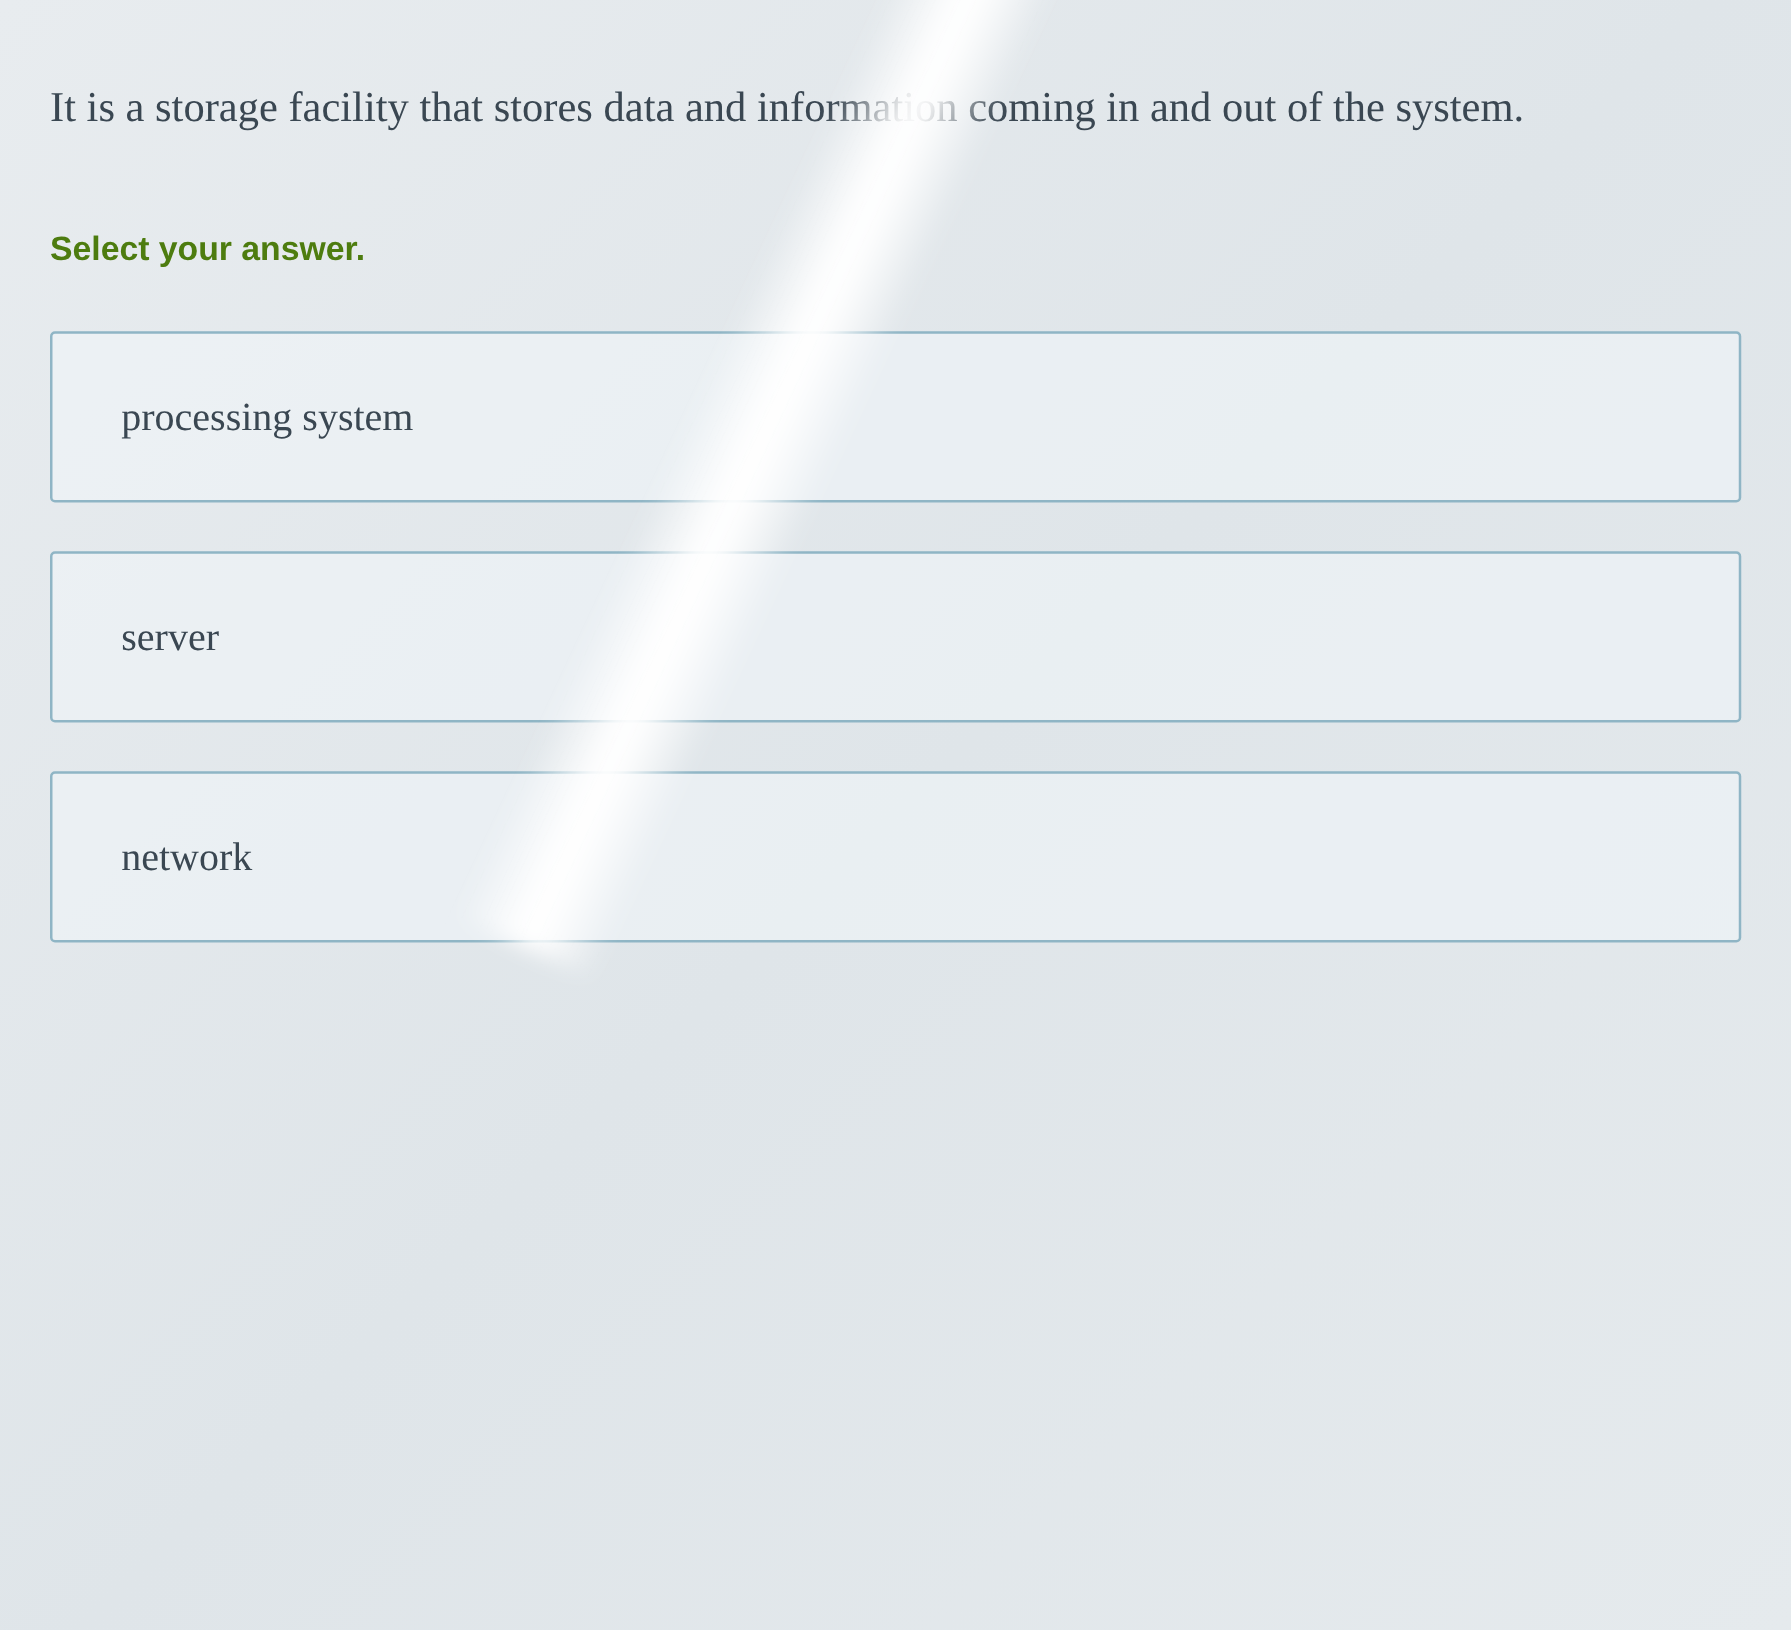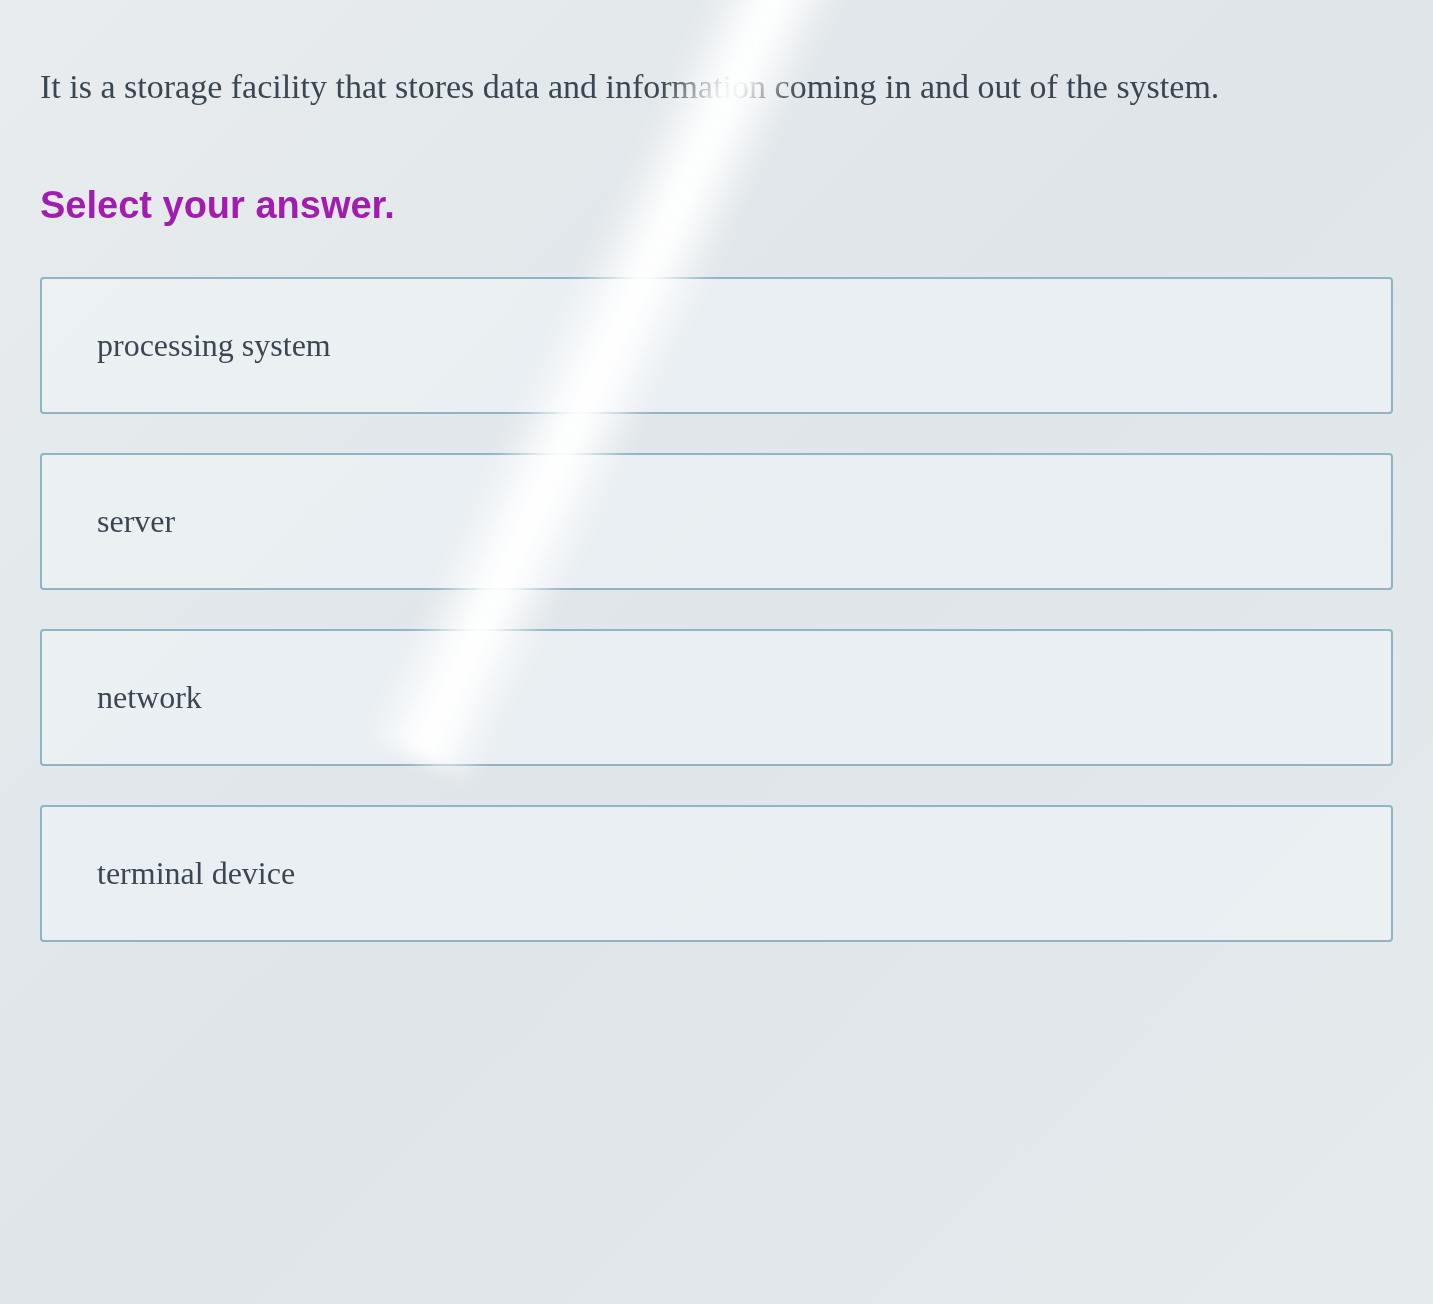--- a/index.html
+++ b/index.html
@@ -17,22 +17,22 @@
       overflow: hidden;
     }
     .question-text {
       font-size: 34px;
       color: #3a4752;
       line-height: 1.6;
       margin-bottom: 70px;
       font-weight: 400;
     }
     .instruction-text {
-      font-size: 38px;
-      color: #a21caf;
+      font-size: 27px;
+      color: #4d7c0f;
       font-weight: 600;
       margin-bottom: 50px;
       font-family: -apple-system, BlinkMacSystemFont, 'Segoe UI', sans-serif;
     }
     .options-container {
       display: flex;
       flex-direction: column;
       gap: 39px;
     }
     .option {
@@ -72,18 +72,15 @@
 <div class="options-container">
   <div class="option">
     <span>processing system</span>
   </div>
   <div class="option">
     <span>server</span>
   </div>
   <div class="option">
     <span>network</span>
   </div>
-  <div class="option">
-    <span>terminal device</span>
-  </div>
 </div>
 
 <div class="glare"></div>
 
 </body></html>

